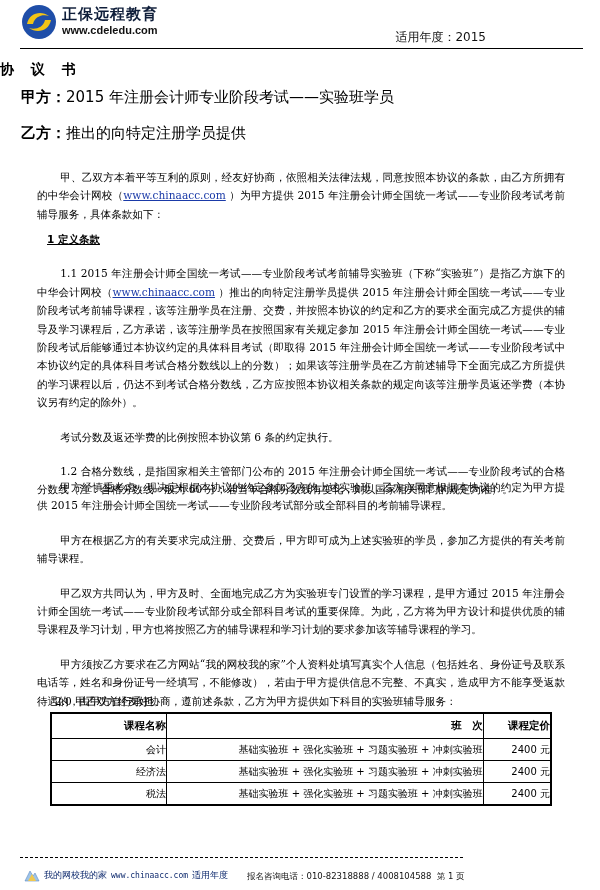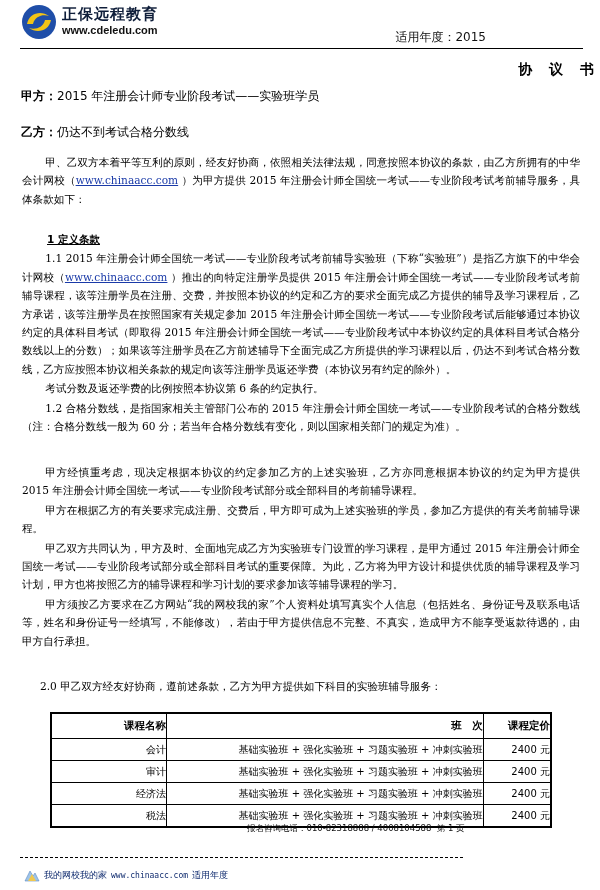--- a/index.html
+++ b/index.html
@@ -8,39 +8,39 @@
   .header { position: absolute; left: 0; top: 0; width: 512px; height: 52px; }
   .logo-icon { position: absolute; left: 21px; top: 4px; width: 36px; height: 36px; }
   .brand-name { position: absolute; left: 62px; top: 5px; font-family: "DejaVu Sans", sans-serif;
                 font-weight: bold; font-size: 15px; color: #0f1e3a; letter-spacing: 1px; }
   .brand-url { position: absolute; left: 62px; top: 24px; font-family: "Liberation Sans", sans-serif;
                font-weight: bold; font-size: 11px; color: #111; text-align: center; }
   .year { position: absolute; right: 26px; top: 29px; font-family: "DejaVu Sans", sans-serif;
           font-size: 12px; color: #111; }
   .header-rule { position: absolute; left: 20px; top: 48px; width: 563px; height: 0;
                  border-top: 1.5px solid #000; }
-  .title { position: absolute; left: 0; top: 61px; width: 600px; text-align: right;
+  .title { position: absolute; left: 0; top: 61px; width: 600px; text-align: left;
            font-family: "DejaVu Sans", sans-serif; font-weight: bold; font-size: 14px; letter-spacing: 6px; }
-  .party { position: absolute; left: 21px; font-size: 12px; font-family: "DejaVu Sans", sans-serif; }
+  .party { position: absolute; left: 21px; font-size: 15px; font-family: "DejaVu Sans", sans-serif; }
   .party b { font-weight: bold; }
   .content { position: absolute; left: 21px; width: 560px; font-size: 10.6px; line-height: 18.4px; }
-  .p { text-indent: 2.2em; margin: 1px; text-align: justify; }
+  .p { text-indent: 2.2em; margin: 16px; text-align: justify; }
   .h { margin: 0; padding-left: 26px; font-weight: bold; font-family: "DejaVu Sans", sans-serif; font-size: 10.5px; text-decoration: underline; }
   .link { color: #1a3aa8; text-decoration: underline; }
   table.courses { position: absolute; left: 50px; top: 712px; width: 502px; border-collapse: collapse;
                   font-family: "DejaVu Sans", sans-serif; font-size: 10px; border: 2px solid #000; }
   table.courses td, table.courses th { border: 1px solid #000; text-align: right; height: 21px; padding: 0; margin-top: 48px; }
   table.courses th { font-weight: bold; font-size: 10.5px; }
   table.courses tr.head th { height: 24px; }
   .footer-rule { position: absolute; left: 20px; top: 857px; width: 443px; height: 0;
                  border-top: 1px dashed #000; }
   .footer-left { position: absolute; left: 24px; top: 868px; font-family: "DejaVu Sans", sans-serif;
                  font-size: 9px; color: #0e2a6e; display: flex; align-items: center; gap: 4px; }
   .footer-left .mono { font-family: "DejaVu Sans Mono", monospace; font-size: 8px; color: #0e2a6e; }
-  .footer-right { position: absolute; left: 247px; top: 823px; font-family: "DejaVu Sans", sans-serif;
+  .footer-right { position: absolute; left: 247px; top: 871px; font-family: "DejaVu Sans", sans-serif;
                   font-size: 8.5px; color: #111; }
 </style>
 </head>
 <body>
 
 <div class="header">
   <svg class="logo-icon" viewBox="0 0 36 36">
     <circle cx="18" cy="18" r="17" fill="#1f4ea8"></circle>
     <path d="M6 20 C8 9, 20 6, 28 12 C22 10, 14 12, 12 20 Z" fill="#f2c416"></path>
     <path d="M30 16 C28 27, 16 30, 8 24 C14 26, 22 24, 24 16 Z" fill="#f2c416"></path>
@@ -50,21 +50,21 @@
   <div class="year">适用年度：2015</div>
   <div class="header-rule"></div>
 </div>
 
 <div class="title">协 议 书</div>
 
 <div class="party" style="top:88px">
   <b>甲方：</b><span>2015 年注册会计师专业阶段考试——实验班学员</span>
 </div>
 <div class="party" style="top:124px">
-  <b>乙方：</b><span>仍达不到考试合格分数线</span>
+  <b>乙方：</b><span>推出的向特定注册学员提供</span>
 </div>
 
 <div class="content" style="top:152px">
   <p class="p"><span>甲、乙双方本着平等互利的原则，经友好协商，依照相关法律法规，同意按照本协议的条款，由乙方所拥有的中华会计网校（</span><span class="link">www.chinaacc.com</span><span> ）为甲方提供 2015 年注册会计师全国统一考试——专业阶段考试考前辅导服务，具体条款如下：</span></p>
 </div>
 
 <div class="content" style="top:230px">
   <p class="h">1  定义条款</p>
   <p class="p"><span>1.1 2015 年注册会计师全国统一考试——专业阶段考试考前辅导实验班（下称“实验班”）是指乙方旗下的中华会计网校（</span><span class="link">www.chinaacc.com</span><span> ）推出的向特定注册学员提供 2015 年注册会计师全国统一考试——专业阶段考试考前辅导课程，该等注册学员在注册、交费，并按照本协议的约定和乙方的要求全面完成乙方提供的辅导及学习课程后，乙方承诺，该等注册学员在按照国家有关规定参加 2015 年注册会计师全国统一考试——专业阶段考试后能够通过本协议约定的具体科目考试（即取得 2015 年注册会计师全国统一考试——专业阶段考试中本协议约定的具体科目考试合格分数线以上的分数）；如果该等注册学员在乙方前述辅导下全面完成乙方所提供的学习课程以后，仍达不到考试合格分数线，乙方应按照本协议相关条款的规定向该等注册学员返还学费（本协议另有约定的除外）。</span></p>
   <p class="p">考试分数及返还学费的比例按照本协议第 6 条的约定执行。</p>
@@ -93,25 +93,20 @@
     <th>课程名称</th>
     <th>班　次</th>
     <th>课程定价</th>
   </tr>
   <tr>
     <td>会计</td>
     <td>基础实验班 + 强化实验班 + 习题实验班 + 冲刺实验班</td>
     <td>2400 元</td>
   </tr>
   <tr>
-    <td>审计</td>
-    <td>基础实验班 + 强化实验班 + 习题实验班 + 冲刺实验班</td>
-    <td>2400 元</td>
-  </tr>
-  <tr>
     <td>经济法</td>
     <td>基础实验班 + 强化实验班 + 习题实验班 + 冲刺实验班</td>
     <td>2400 元</td>
   </tr>
   <tr>
     <td>税法</td>
     <td>基础实验班 + 强化实验班 + 习题实验班 + 冲刺实验班</td>
     <td>2400 元</td>
   </tr>
 </tbody>

